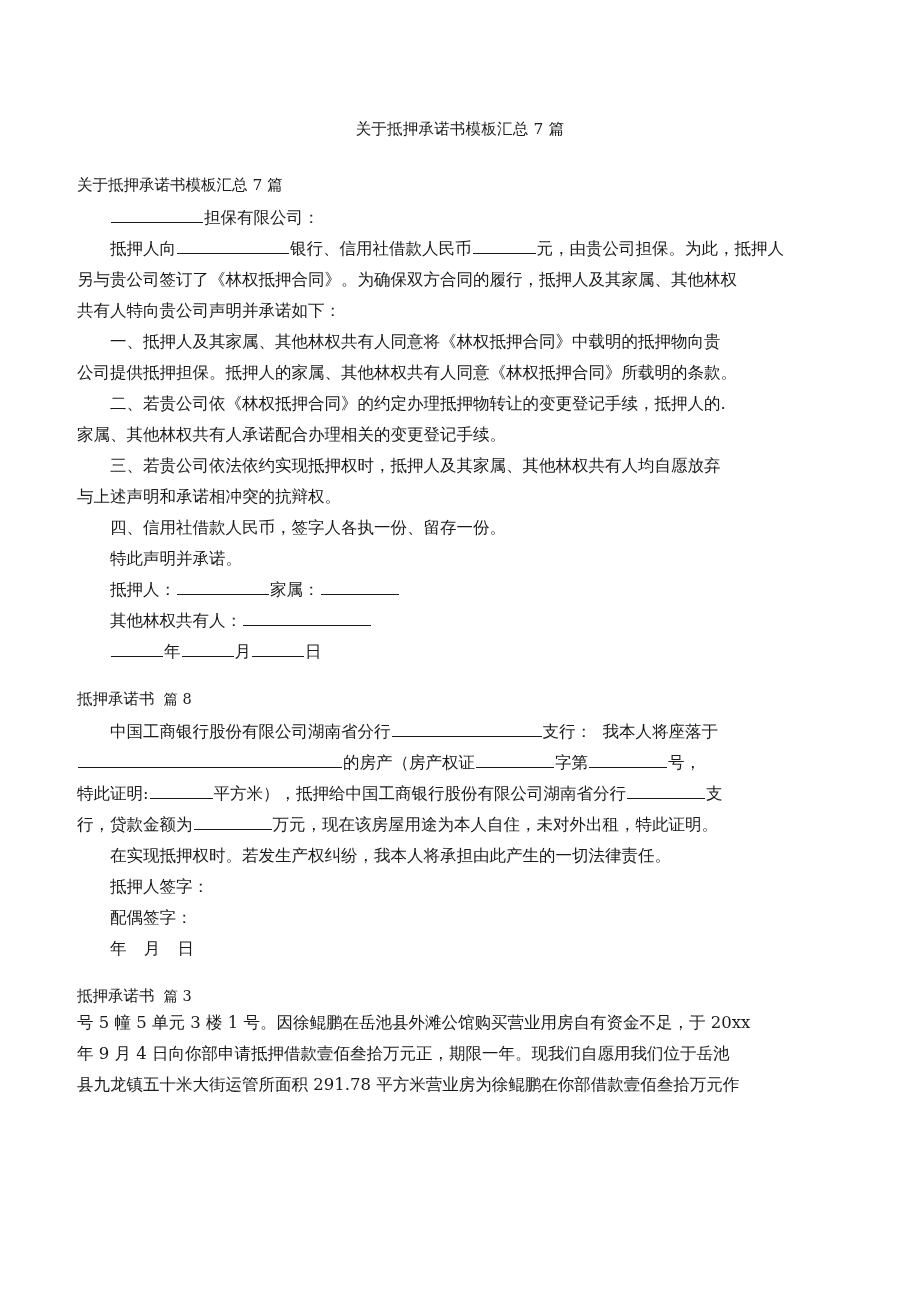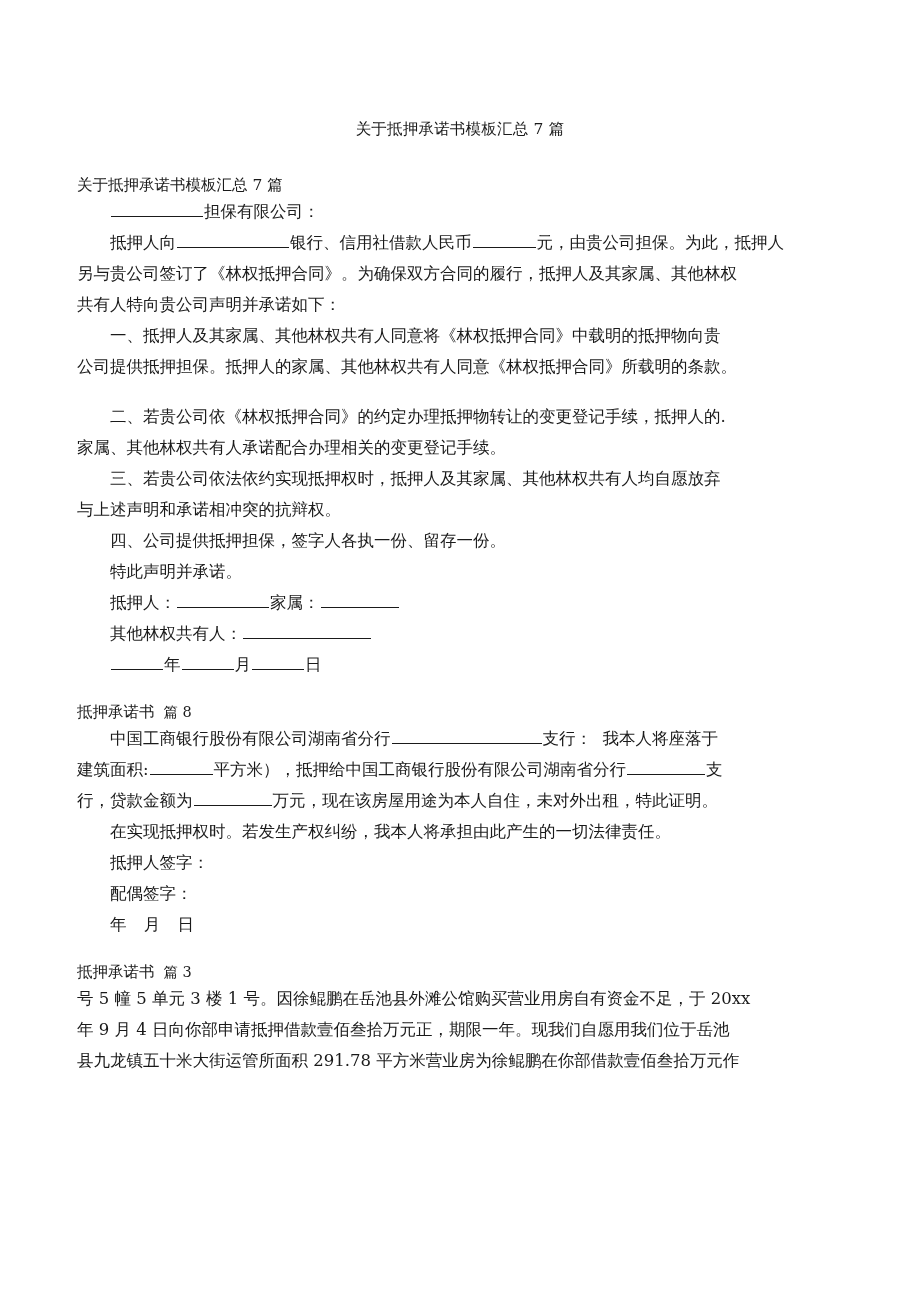--- a/index.html
+++ b/index.html
@@ -56,26 +56,26 @@
   }
   p.body-line {
     font-size: 16.5px;
     line-height: 31px;
     margin: 0;
     text-align: justify;
     text-justify: inter-ideograph;
     text-indent: 33px;
   }
   p.body-line.first-after-heading {
+    margin-top: 6px;
   }
   p.body-line.no-indent {
     text-indent: 0;
   }
   p.body-line.gap-before {
-    margin-top: 19px;
   }
   .blk {
     display: inline-block;
     border-bottom: 1.2px solid #1a1a1a;
     vertical-align: baseline;
     height: 15px;
     margin: 0 1px;
   }
   .w-sm  { width: 52px; }
   .w-md  { width: 63px; }
@@ -107,38 +107,39 @@
 
   <p class="body-line">一、抵押人及其家属、其他林权共有人同意将《林权抵押合同》中载明的抵押物向贵</p>
   <p class="body-line no-indent">公司提供抵押担保。抵押人的家属、其他林权共有人同意《林权抵押合同》所载明的条款。</p>
 
   <p class="body-line gap-before">二、若贵公司依《林权抵押合同》的约定办理抵押物转让的变更登记手续，抵押人的.</p>
   <p class="body-line no-indent">家属、其他林权共有人承诺配合办理相关的变更登记手续。</p>
 
   <p class="body-line">三、若贵公司依法依约实现抵押权时，抵押人及其家属、其他林权共有人均自愿放弃</p>
   <p class="body-line no-indent">与上述声明和承诺相冲突的抗辩权。</p>
 
-  <p class="body-line">四、公司提供抵押担保，签字人各执一份、留存一份。</p>
+  <p class="body-line">四、信用社借款人民币，签字人各执一份、留存一份。</p>
 
   <p class="body-line">特此声明并承诺。</p>
 
   <p class="body-line"><span>抵押人：</span><span class="blk w-xl"></span><span>家属：</span><span class="blk w-lg"></span></p>
 
   <p class="body-line"><span>其他林权共有人：</span><span class="blk w-3xl"></span></p>
 
   <p class="body-line"><span class="blk w-sm"></span><span>年</span><span class="blk w-sm"></span><span>月</span><span class="blk w-sm"></span><span>日</span></p>
 
   <div class="sec-heading">
     <span>抵押承诺书</span><span class="num">篇 8</span>
   </div>
 
   <p class="body-line first-after-heading"><span>中国工商银行股份有限公司湖南省分行</span><span class="blk w-big" style="width:150px"></span><span>支行：</span>&nbsp;&nbsp;<span>我本人将座落于</span></p>
 
+  <p class="body-line no-indent"><span class="blk w-big"></span><span>的房产（房产权证</span><span class="blk w-lg"></span><span>字第</span><span class="blk w-lg"></span><span>号，</span></p>
 
-  <p class="body-line no-indent"><span>建筑面积:</span><span class="blk w-md"></span><span>平方米），抵押给中国工商银行股份有限公司湖南省分行</span><span class="blk w-lg"></span><span>支</span></p>
+  <p class="body-line no-indent"><span>特此证明:</span><span class="blk w-md"></span><span>平方米），抵押给中国工商银行股份有限公司湖南省分行</span><span class="blk w-lg"></span><span>支</span></p>
 
   <p class="body-line no-indent"><span>行，贷款金额为</span><span class="blk w-lg"></span><span>万元，现在该房屋用途为本人自住，未对外出租，特此证明。</span></p>
 
   <p class="body-line">在实现抵押权时。若发生产权纠纷，我本人将承担由此产生的一切法律责任。</p>
 
   <p class="body-line">抵押人签字：</p>
   <p class="body-line">配偶签字：</p>
   <p class="body-line"><span class="spaced">年 月 日</span></p>
 
   <div class="sec-heading">

